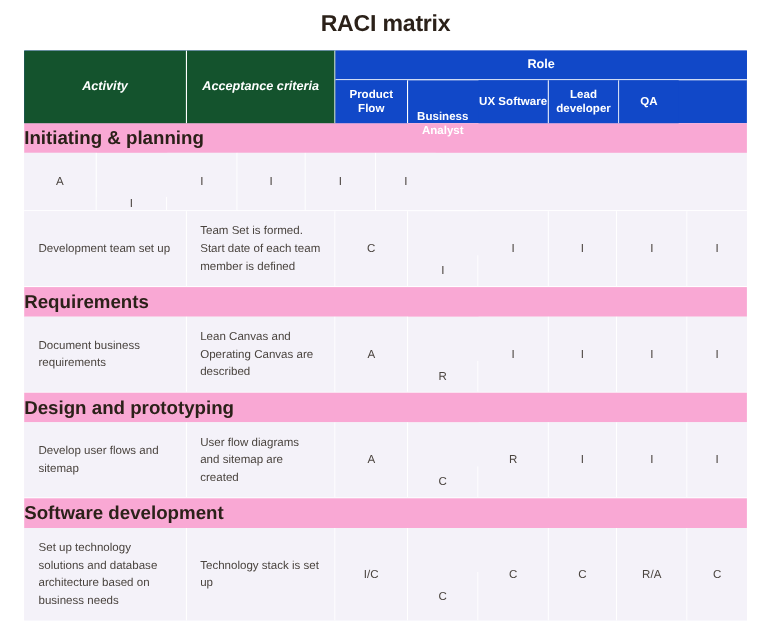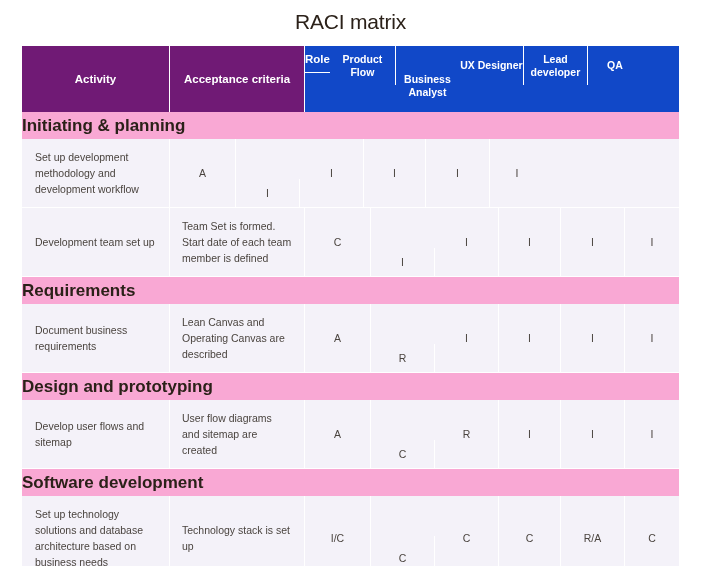--- a/index.html
+++ b/index.html
@@ -16,58 +16,59 @@
   }
   .page {
     position: relative;
     width: 701px;
     height: 566px;
     box-sizing: border-box;
   }
   .title {
     text-align: center;
     font-size: 21px;
-    font-weight: normal;
+    font-weight: bold;
     color: #2b2119;
     letter-spacing: -0.2px;
     padding-top: 9px;
     margin: 0 0 11px 0;
     line-height: 26px;
   }
   .matrix {
     position: relative;
     margin: 0 auto;
     width: 657px;
   }
 
   
   .thead {
     display: flex;
     width: 657px;
     background: #1148c8;
     height: 66px;
   }
   .th-activity, .th-criteria {
-    background: #701a75;
+    background: #14532d;
     color: #ffffff;
     font-size: 11.5px;
     font-weight: bold;
     display: flex;
     align-items: center;
     justify-content: center;
     text-align: center;
     box-sizing: border-box;
     border-right: 1.5px solid #ffffff;
+    font-style: italic;
   }
   .th-activity { width: 148px; }
   .th-criteria { width: 135px; }
   .th-roles {
     width: 374px;
     display: flex;
-    flex-direction: row;
+    flex-direction: column;
     box-sizing: border-box;
   }
   .th-role-top {
     height: 27px;
     background: #1148c8;
     color: #ffffff;
     font-size: 11.5px;
     font-weight: bold;
     display: flex;
     align-items: center;
@@ -162,31 +163,30 @@
   <div class="matrix">
 
     <div class="thead">
       <div class="th-activity">Activity</div>
       <div class="th-criteria">Acceptance criteria</div>
       <div class="th-roles">
         <div class="th-role-top">Role</div>
         <div class="th-role-sub">
           <div class="th-role-cell role-w1">Product Flow</div>
           <div class="th-role-cell role-w2">Business Analyst</div>
-          <div class="th-role-cell role-w3">UX Designer</div>
+          <div class="th-role-cell role-w3">UX Software</div>
           <div class="th-role-cell role-w5">Lead developer</div>
           <div class="th-role-cell role-w6">QA</div>
         </div>
       </div>
     </div>
 
     <div id="body-slot">
         <div class="section-title">Initiating &amp; planning</div>
         <div class="trow">
-          <div class="td td-activity">Set up development methodology and development workflow</div>
           <div class="td td-role role-w1">A</div>
           <div class="td td-role role-w2">I</div>
           <div class="td td-role role-w3">I</div>
           <div class="td td-role role-w4">I</div>
           <div class="td td-role role-w5">I</div>
           <div class="td td-role role-w6">I</div>
         </div>
         <div class="trow">
           <div class="td td-activity">Development team set up</div>
           <div class="td td-criteria">Team Set is formed. Start date of each team member is defined</div>

